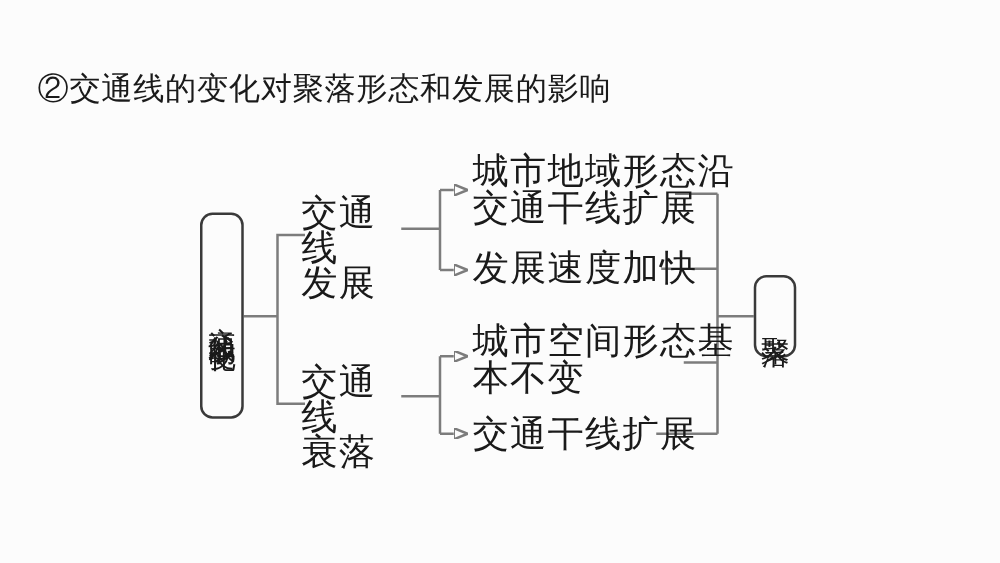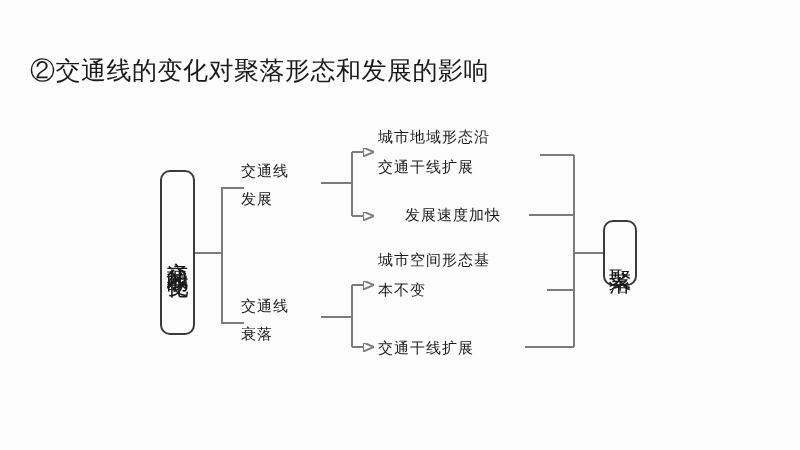--- a/index.html
+++ b/index.html
@@ -54,33 +54,33 @@
     font-size: 22px; letter-spacing: 3px;
   }
   .vbox.result {
     left: 603px; top: 220px;
     width: 34px; height: 66px;
     font-size: 23px; letter-spacing: 2px;
   }
 
   .node {
     position: absolute;
-    font-size: 15px;
+    font-size: 29px;
     line-height: 28px;
     letter-spacing: 1px;
     white-space: pre-line;
   }
   .branch { width: 80px; text-align: left; }
   .branch.develop { left: 241px; top: 157px; }
   .branch.decline { left: 241px; top: 292px; }
   .outcome { left: 378px; }
   .outcome.two-line { line-height: 30px; }
   .outcome.o1 { top: 122px; }
-  .outcome.o2 { top: 201px; margin-left: 27px; }
-  .outcome.o3 { top: 245px; }
+  .outcome.o2 { top: 201px; }
+  .outcome.o3 { top: 258px; }
   .outcome.o4 { top: 334px; }
 </style>
 </head>
 <body>
 
 <div class="stage">
 
   <div class="title">②交通线的变化对聚落形态和发展的影响</div>
 
   <svg class="connectors" width="800" height="450" viewBox="0 0 800 450" xmlns="http://www.w3.org/2000/svg">

